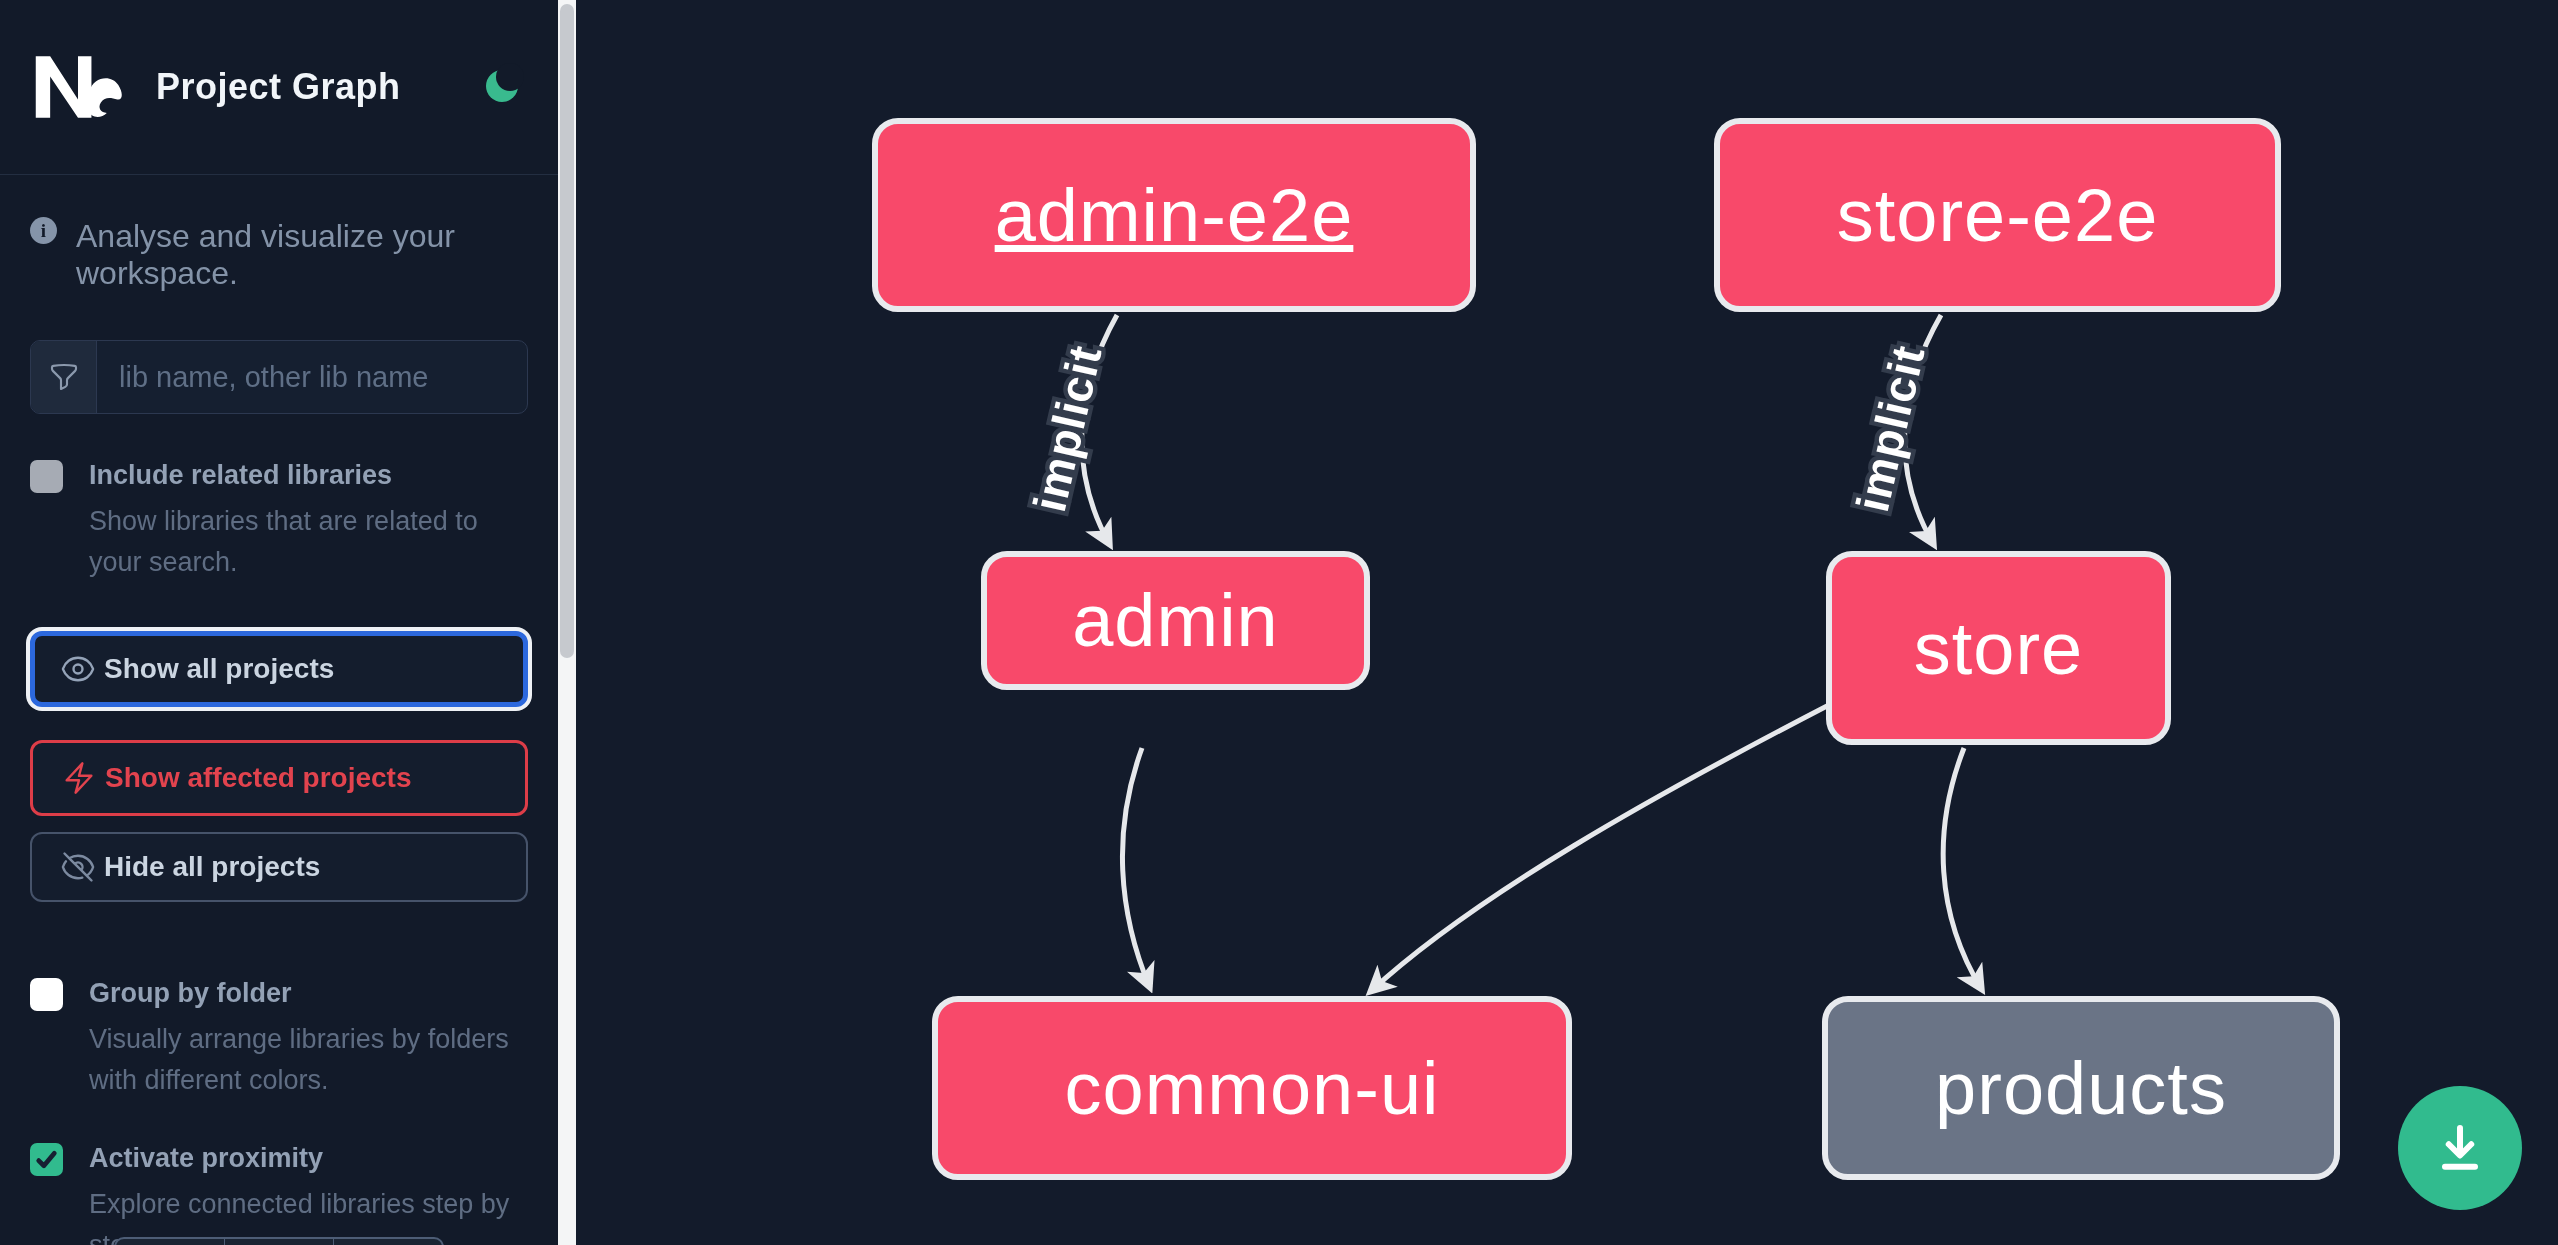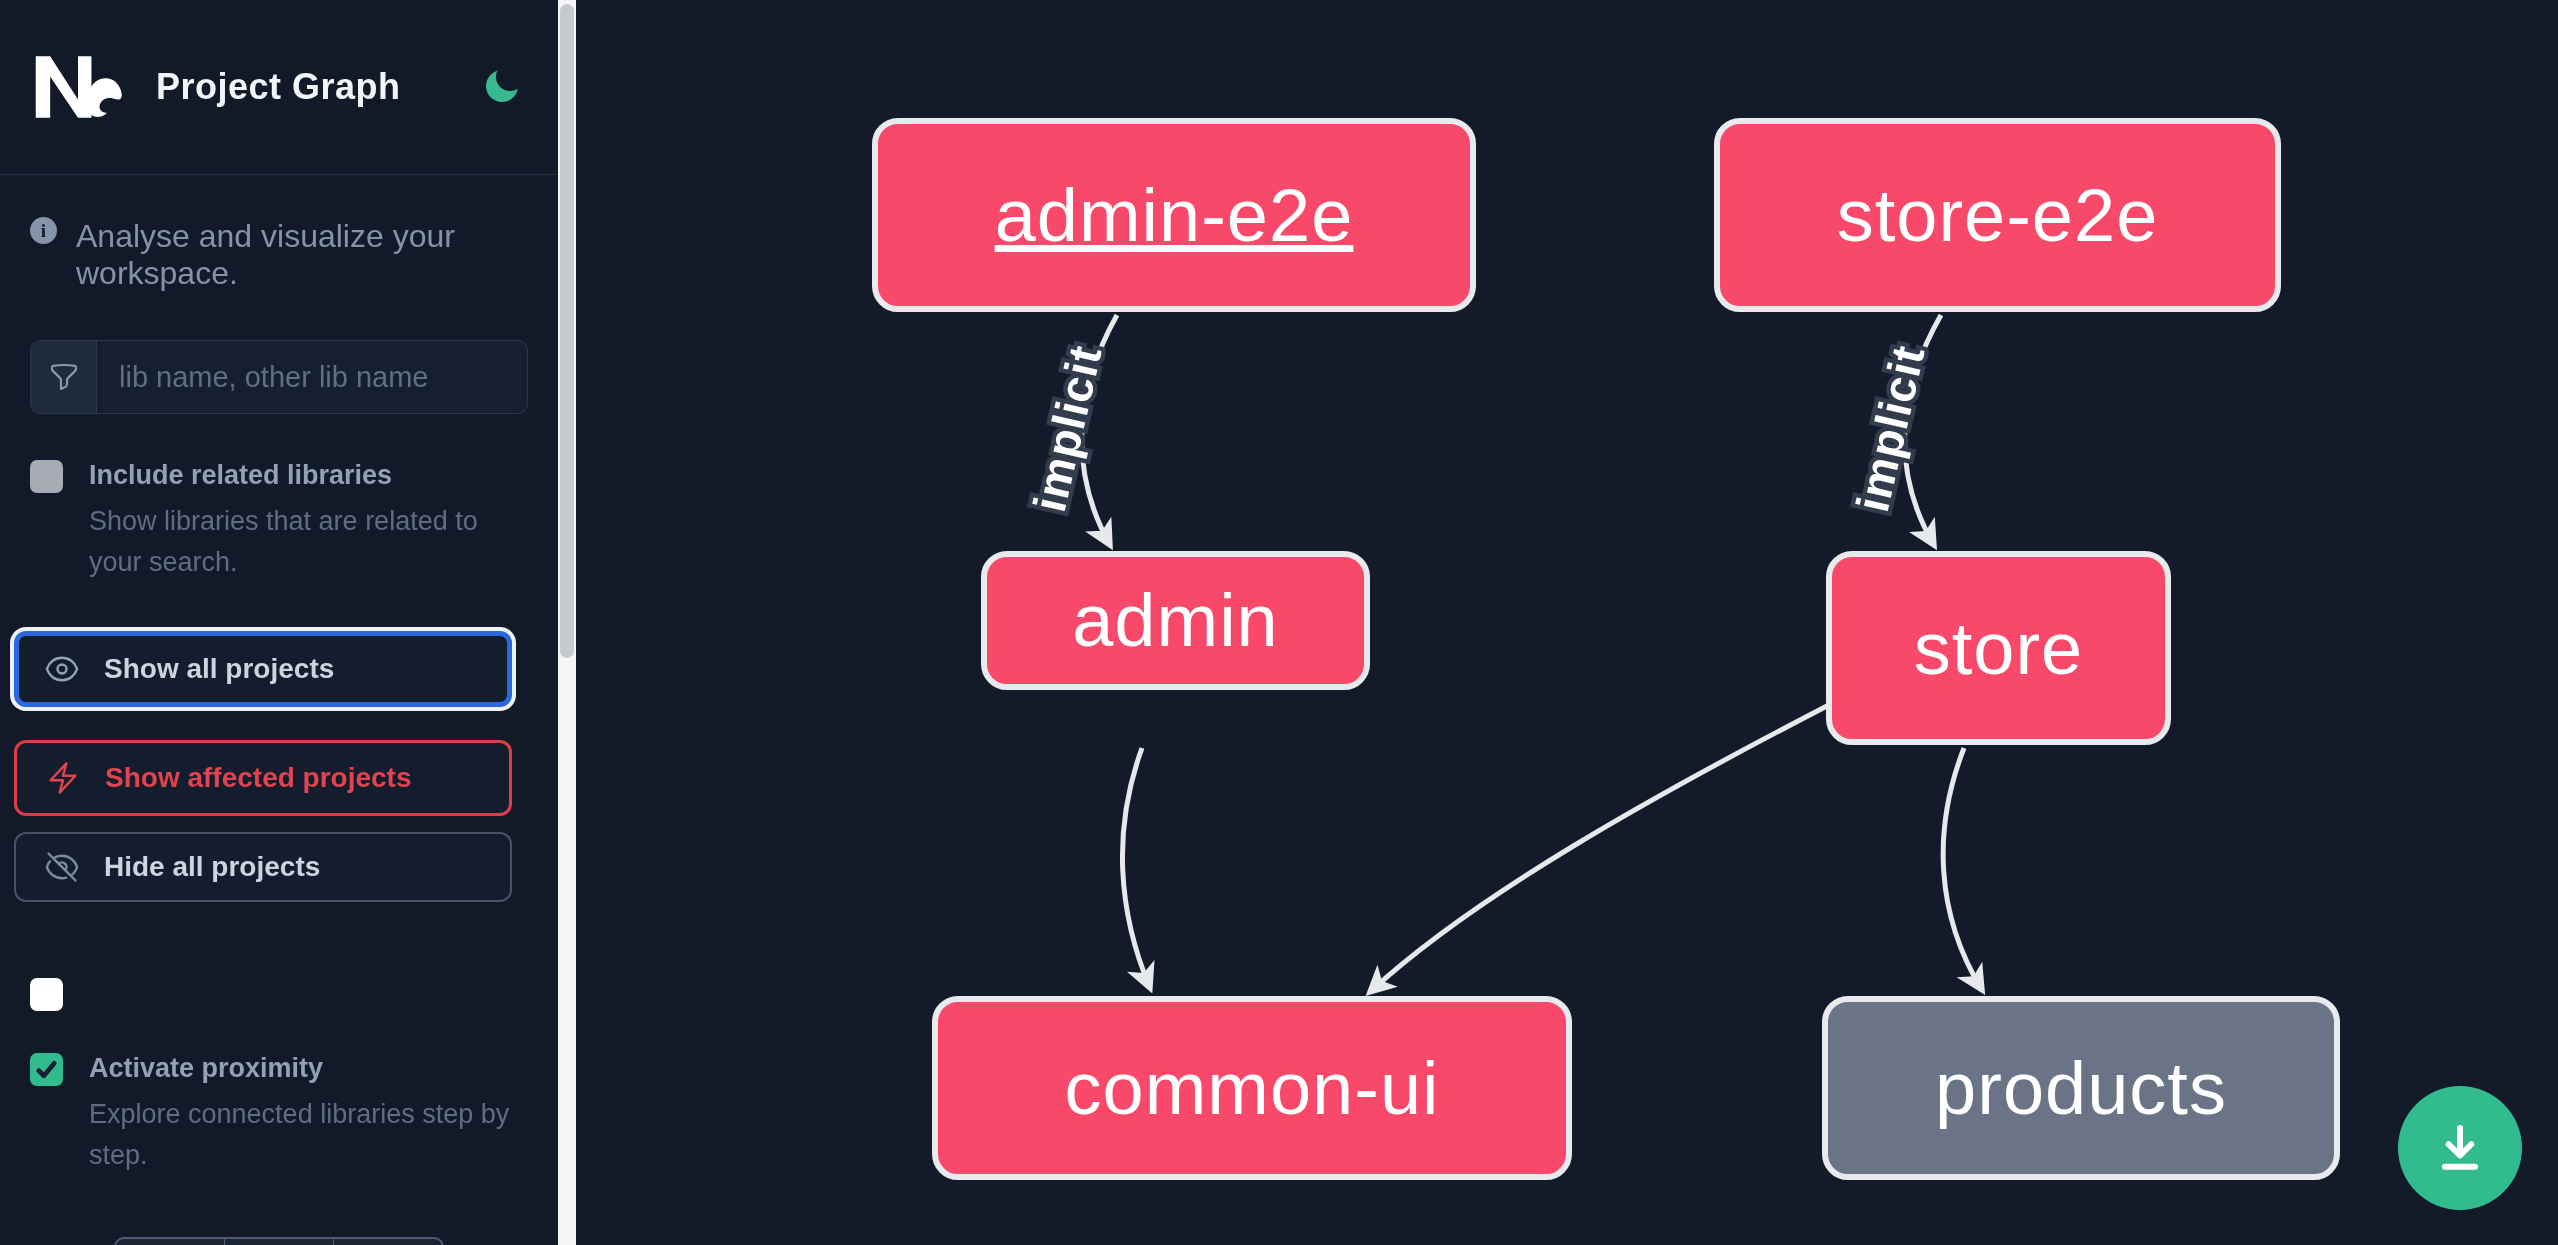--- a/index.html
+++ b/index.html
@@ -57,22 +57,22 @@
     background:#a6abb4; position:relative; cursor:pointer;
   }
   .checkbox.bright { background:#ffffff; }
   .checkbox.checked { background:#31bb8e; }
   .checkbox.checked svg { position:absolute; inset:4px; stroke:#172032; }
   .opt-text { width:452px; }
   .opt-title { font-size:27px; font-weight:700; color:#93a1b5; line-height:34px; }
   .opt-desc { margin-top:9px; font-size:27px; color:#5f6d83; line-height:41px; }
 
   .action-btn {
-    display:flex; align-items:center; gap:24px;
-    margin:0 14px; width:498px; height:76px; padding:0 28px;
+    display:flex; align-items:center; gap:8px;
+    margin:0 30px; width:498px; height:76px; padding:0 28px;
     background:#141d2d; border:2px solid #46536a; border-radius:12px;
     font-family:"Liberation Sans", sans-serif;
     font-size:28px; font-weight:600; color:#cbd5e1; cursor:pointer; text-align:left;
   }
   .action-btn svg { width:36px; height:36px; flex:0 0 auto; }
   .btn-all { margin-top:48px; border:5px solid #2c68dd; box-shadow:0 0 0 4px #eef1f5; padding:0 25px; }
   .btn-affected { margin-top:33px; border:3px solid #dd3d48; color:#e2434e; }
   .btn-hide { margin-top:16px; height:70px; }
   .icon-eye { stroke:#94a3b8; }
   .icon-bolt { stroke:#e2434e; }
@@ -181,20 +181,24 @@
 
   <button class="action-btn btn-hide">
     <svg class="icon-eyeslash" viewBox="0 0 24 24" fill="none" stroke-width="1.6">
       <path stroke-linecap="round" stroke-linejoin="round" d="M3.98 8.223A10.477 10.477 0 0 0 1.934 12C3.226 16.338 7.244 19.5 12 19.5c.993 0 1.953-.138 2.863-.395M6.228 6.228A10.45 10.45 0 0 1 12 4.5c4.756 0 8.773 3.162 10.065 7.498a10.523 10.523 0 0 1-4.293 5.774M6.228 6.228 3 3m3.228 3.228 3.65 3.65m7.894 7.894L21 21m-3.228-3.228-3.65-3.65m0 0a3 3 0 1 0-4.243-4.243m4.242 4.242L9.88 9.88"></path>
     </svg>
     <span>Hide all projects</span>
   </button>
 
   <div class="opt-row row-group">
     <span class="checkbox bright"></span>
+    <div class="opt-text">
+      <div class="opt-title">Group by folder</div>
+      <div class="opt-desc">Visually arrange libraries by folders with different colors.</div>
+    </div>
   </div>
 
   <div class="opt-row row-prox">
     <span class="checkbox checked">
       <svg viewBox="0 0 24 24" fill="none" stroke-width="4.5">
         <path stroke-linecap="round" stroke-linejoin="round" d="M4.5 13l5 5 10-12"></path>
       </svg>
     </span>
     <div class="opt-text">
       <div class="opt-title">Activate proximity</div>

